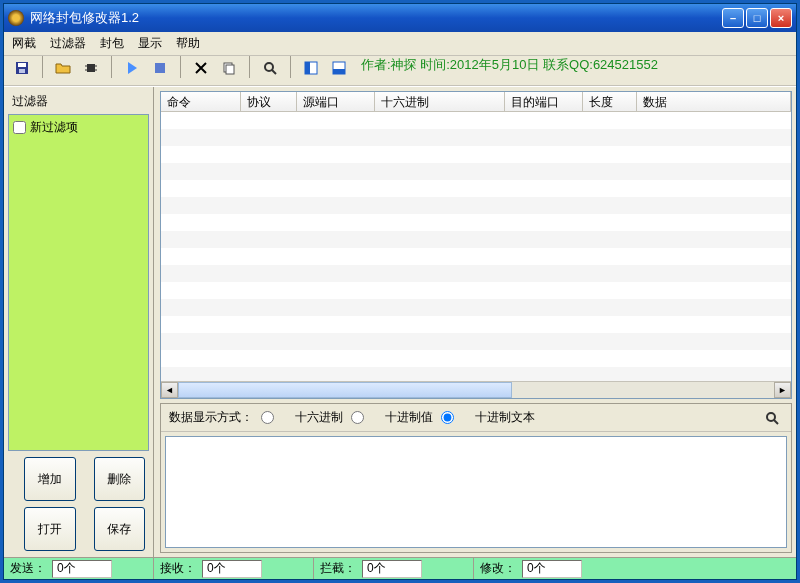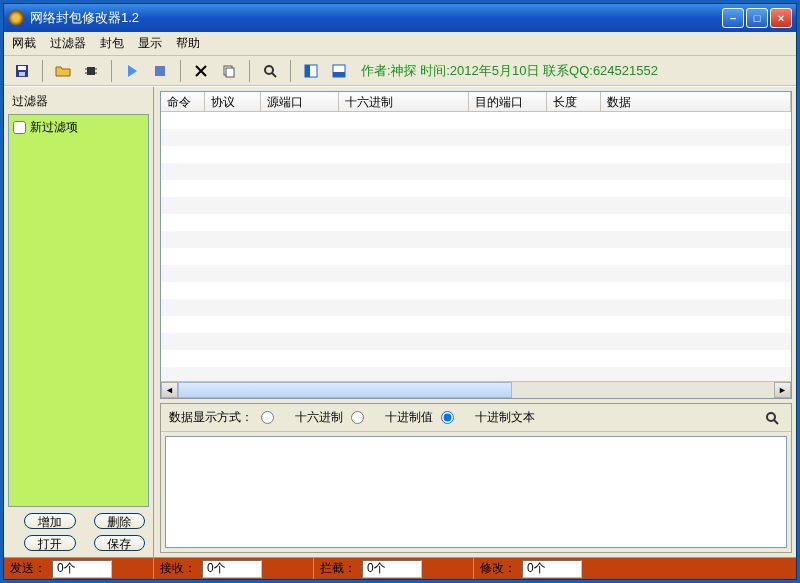--- a/index.html
+++ b/index.html
@@ -61,21 +61,21 @@
   align-items: center;
   padding: 0 8px;
   gap: 14px;
 }
 .menubar span { cursor: default; }
 .toolbar {
   height: 30px;
   background: #ece9d8;
   border-bottom: 1px solid #c5c2b8;
   display: flex;
-  align-items: center;
+  align-items: flex-start;
   padding: 0 6px;
   gap: 4px;
 }
 .tool-btn {
   width: 24px; height: 24px;
   display: flex; align-items: center; justify-content: center;
   cursor: pointer;
   border: 1px solid transparent;
 }
 .tool-sep {
@@ -116,24 +116,24 @@
   gap: 4px;
 }
 .tree-item input { margin: 0; }
 .sidebar-buttons {
   display: grid;
   grid-template-columns: 1fr 1fr;
   gap: 6px;
   padding: 0 4px;
 }
 .btn {
-  height: 16px;
+  height: 44px;
   background: #ece9d8;
   border: 1px solid #003c74;
-  border-radius: 9px;
+  border-radius: 3px;
   cursor: pointer;
   font-size: 12px;
   background: linear-gradient(to bottom, #fdfdfb, #eceadb);
   margin-left: 12px;
 }
 .main {
   flex: 1;
   display: flex;
   flex-direction: column;
   padding: 4px 4px 4px 6px;
@@ -212,21 +212,21 @@
 }
 .data-text {
   flex: 1;
   margin: 4px;
   background: #fff;
   border: 1px solid #7f9db9;
 }
 .statusbar {
   height: 22px;
   border-top: 1px solid #a09c8e;
-  background: #c2410c;
+  background: #86efac;
   display: flex;
   align-items: stretch;
 }
 .status-cell {
   border-right: 1px solid #a09c8e;
   display: flex;
   align-items: center;
 }
 .status-label { padding: 0 6px; }
 .status-value {
@@ -345,21 +345,21 @@
         <button class="btn">增加</button>
         <button class="btn">删除</button>
         <button class="btn">打开</button>
         <button class="btn">保存</button>
       </div>
     </div>
 
     <div class="main">
       <div class="table-wrap">
         <div class="table-headers">
-          <div class="th" style="width:44px">命令</div>
+          <div class="th" style="width:80px">命令</div>
           <div class="th" style="width:56px">协议</div>
           <div class="th" style="width:78px">源端口</div>
           <div class="th" style="width:130px">十六进制</div>
           <div class="th" style="width:78px">目的端口</div>
           <div class="th" style="width:54px">长度</div>
           <div class="th" style="flex:1">数据</div>
         </div>
         <div class="table-rows"></div>
         <div class="hscroll">
           <div class="arrow">◄</div>

